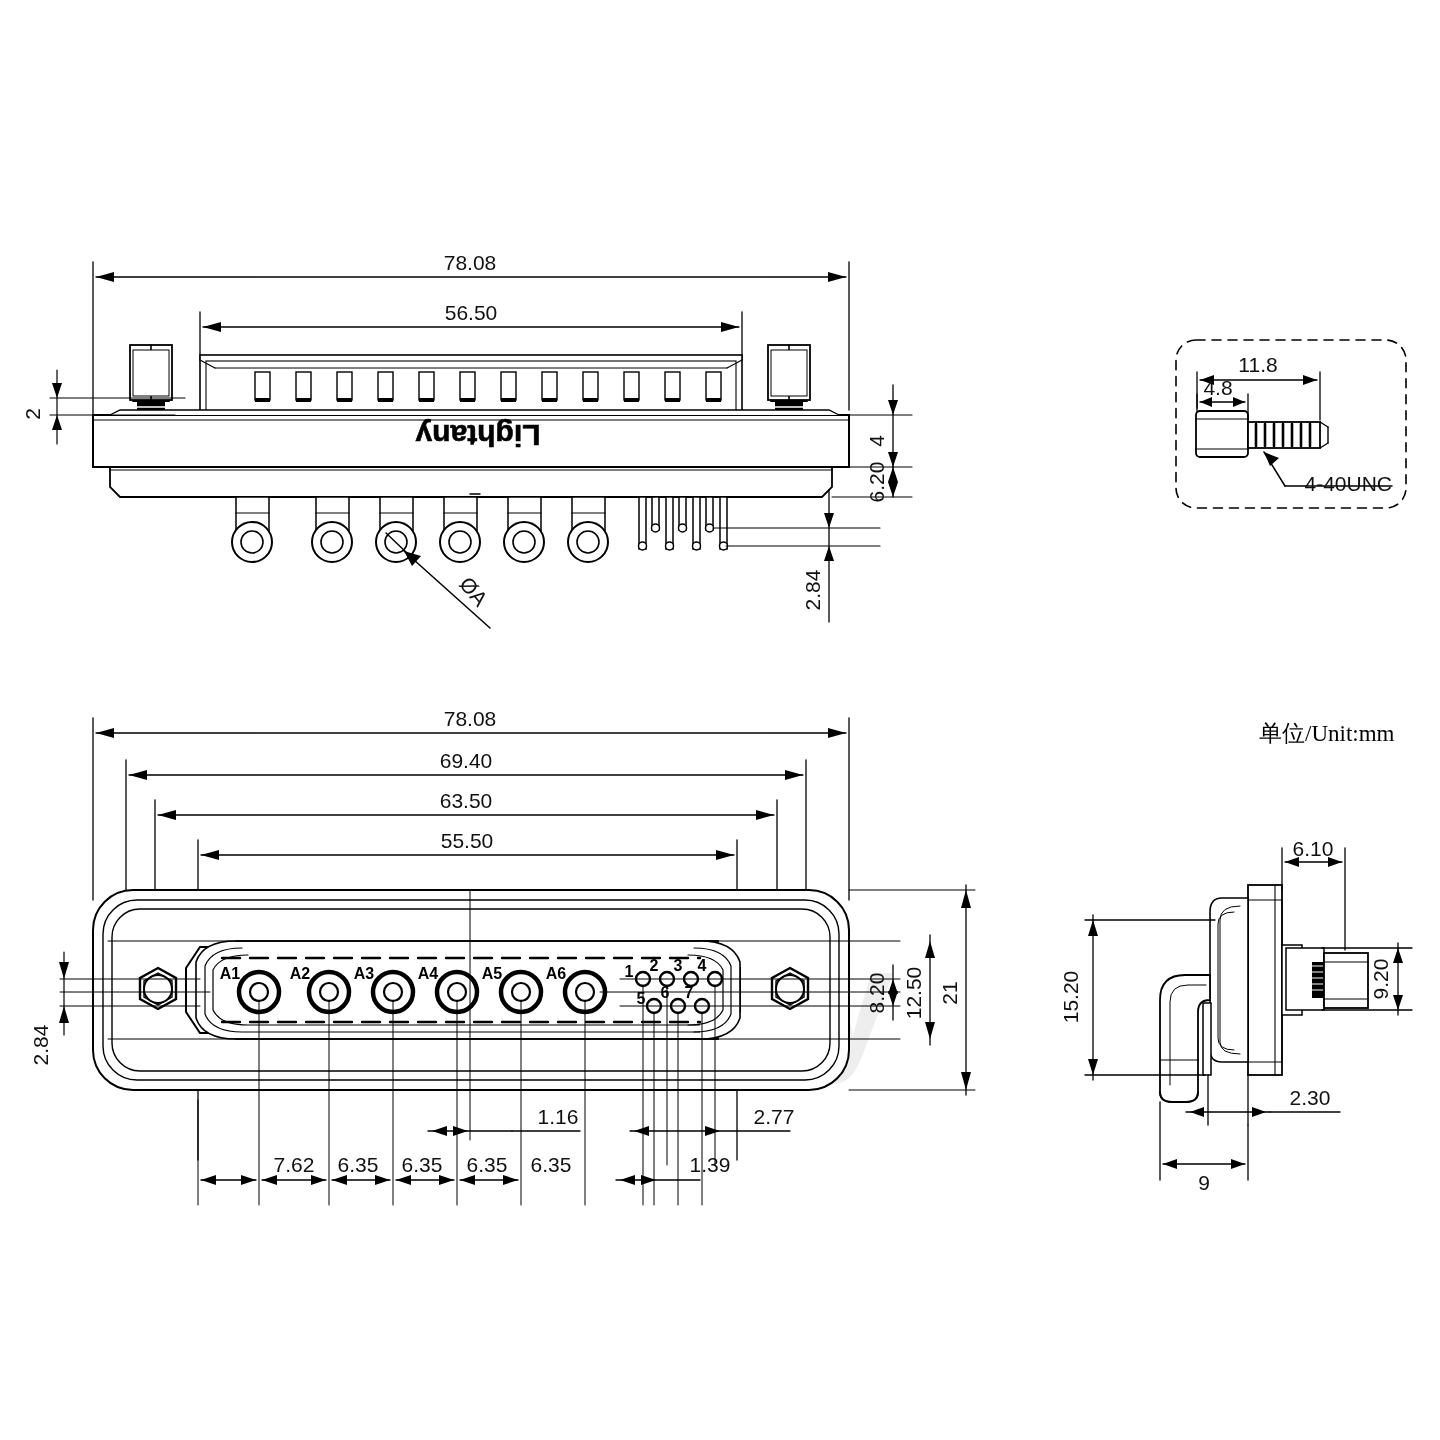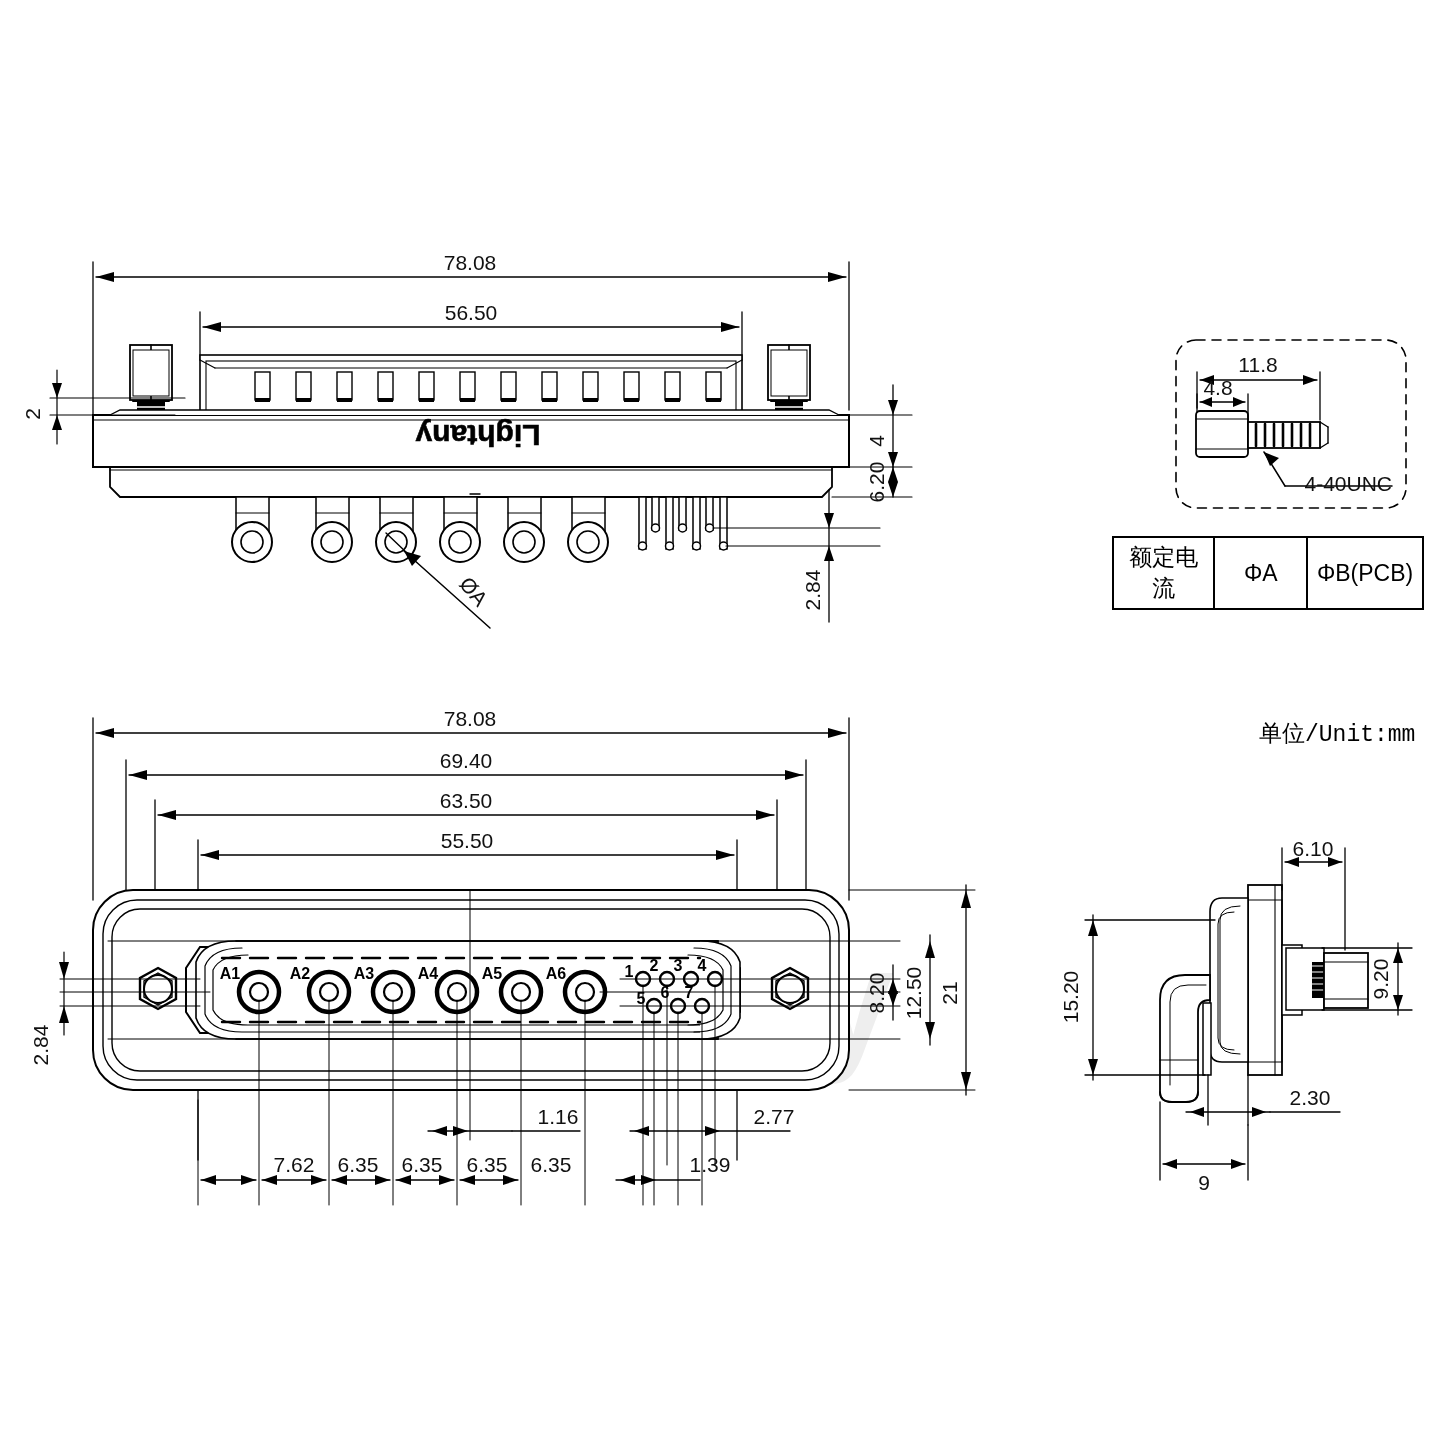--- a/index.html
+++ b/index.html
@@ -5,21 +5,21 @@
   html,body{margin:0;padding:0;background:#ffffff;}
   body{width:1440px;height:1440px;position:relative;overflow:hidden;
        font-family:"Liberation Sans","DejaVu Sans",sans-serif;color:#000;}
   #stage{position:absolute;left:0;top:0;width:1440px;height:1440px;}
   svg{position:absolute;left:0;top:0;}
   .dimtxt{font-size:21px;font-family:"Liberation Sans",sans-serif;fill:#111;}
   .pinlbl{font-size:16px;font-weight:bold;font-family:"Liberation Sans",sans-serif;fill:#000;}
   .tbl{position:absolute;border-collapse:collapse;}
   .tbl td{border:2px solid #000;text-align:center;font-size:23px;
           font-family:"Liberation Sans","DejaVu Sans",sans-serif;padding:4px 6px;color:#000;}
-  .unit{position:absolute;font-size:23px;font-family:Liberation Mono, monospace;color:#000;}
+  .unit{position:absolute;font-size:23px;font-family:Liberation Serif, serif;color:#000;}
   .wm{position:absolute;font-size:150px;font-weight:bold;color:#eeeeee;
       font-family:"Liberation Sans",sans-serif;letter-spacing:2px;user-select:none;}
   .brand{position:absolute;font-size:30px;font-weight:bold;color:#000;
          font-family:"Liberation Sans",sans-serif;transform:rotate(180deg);
          -webkit-text-stroke:0.6px #000;}
 </style>
 </head>
 <body>
 
 <div id="stage">
@@ -600,23 +600,18 @@
       <text class="pinlbl" x="641" y="1004" text-anchor="middle">5</text>
       <text class="pinlbl" x="665" y="998" text-anchor="middle">6</text>
       <text class="pinlbl" x="689" y="998" text-anchor="middle">7</text>
     </g>
   </svg>
 
   <div class="brand" style="left:398px;top:418px;width:160px;text-align:center;">Lightany</div>
 
   <table class="tbl" style="left:1112px;top:536px;width:312px;">
     <tbody>
-      <tr>
-        <td style="width:112px">额定电流</td>
-        <td style="width:96px">ΦA</td>
-        <td style="width:104px">ΦB(PCB)</td>
-      </tr>
     </tbody>
   </table>
 
   <div class="unit" style="left:1259px;top:718px;">单位/Unit:mm</div>
 
 </div>
 
 </body></html>

